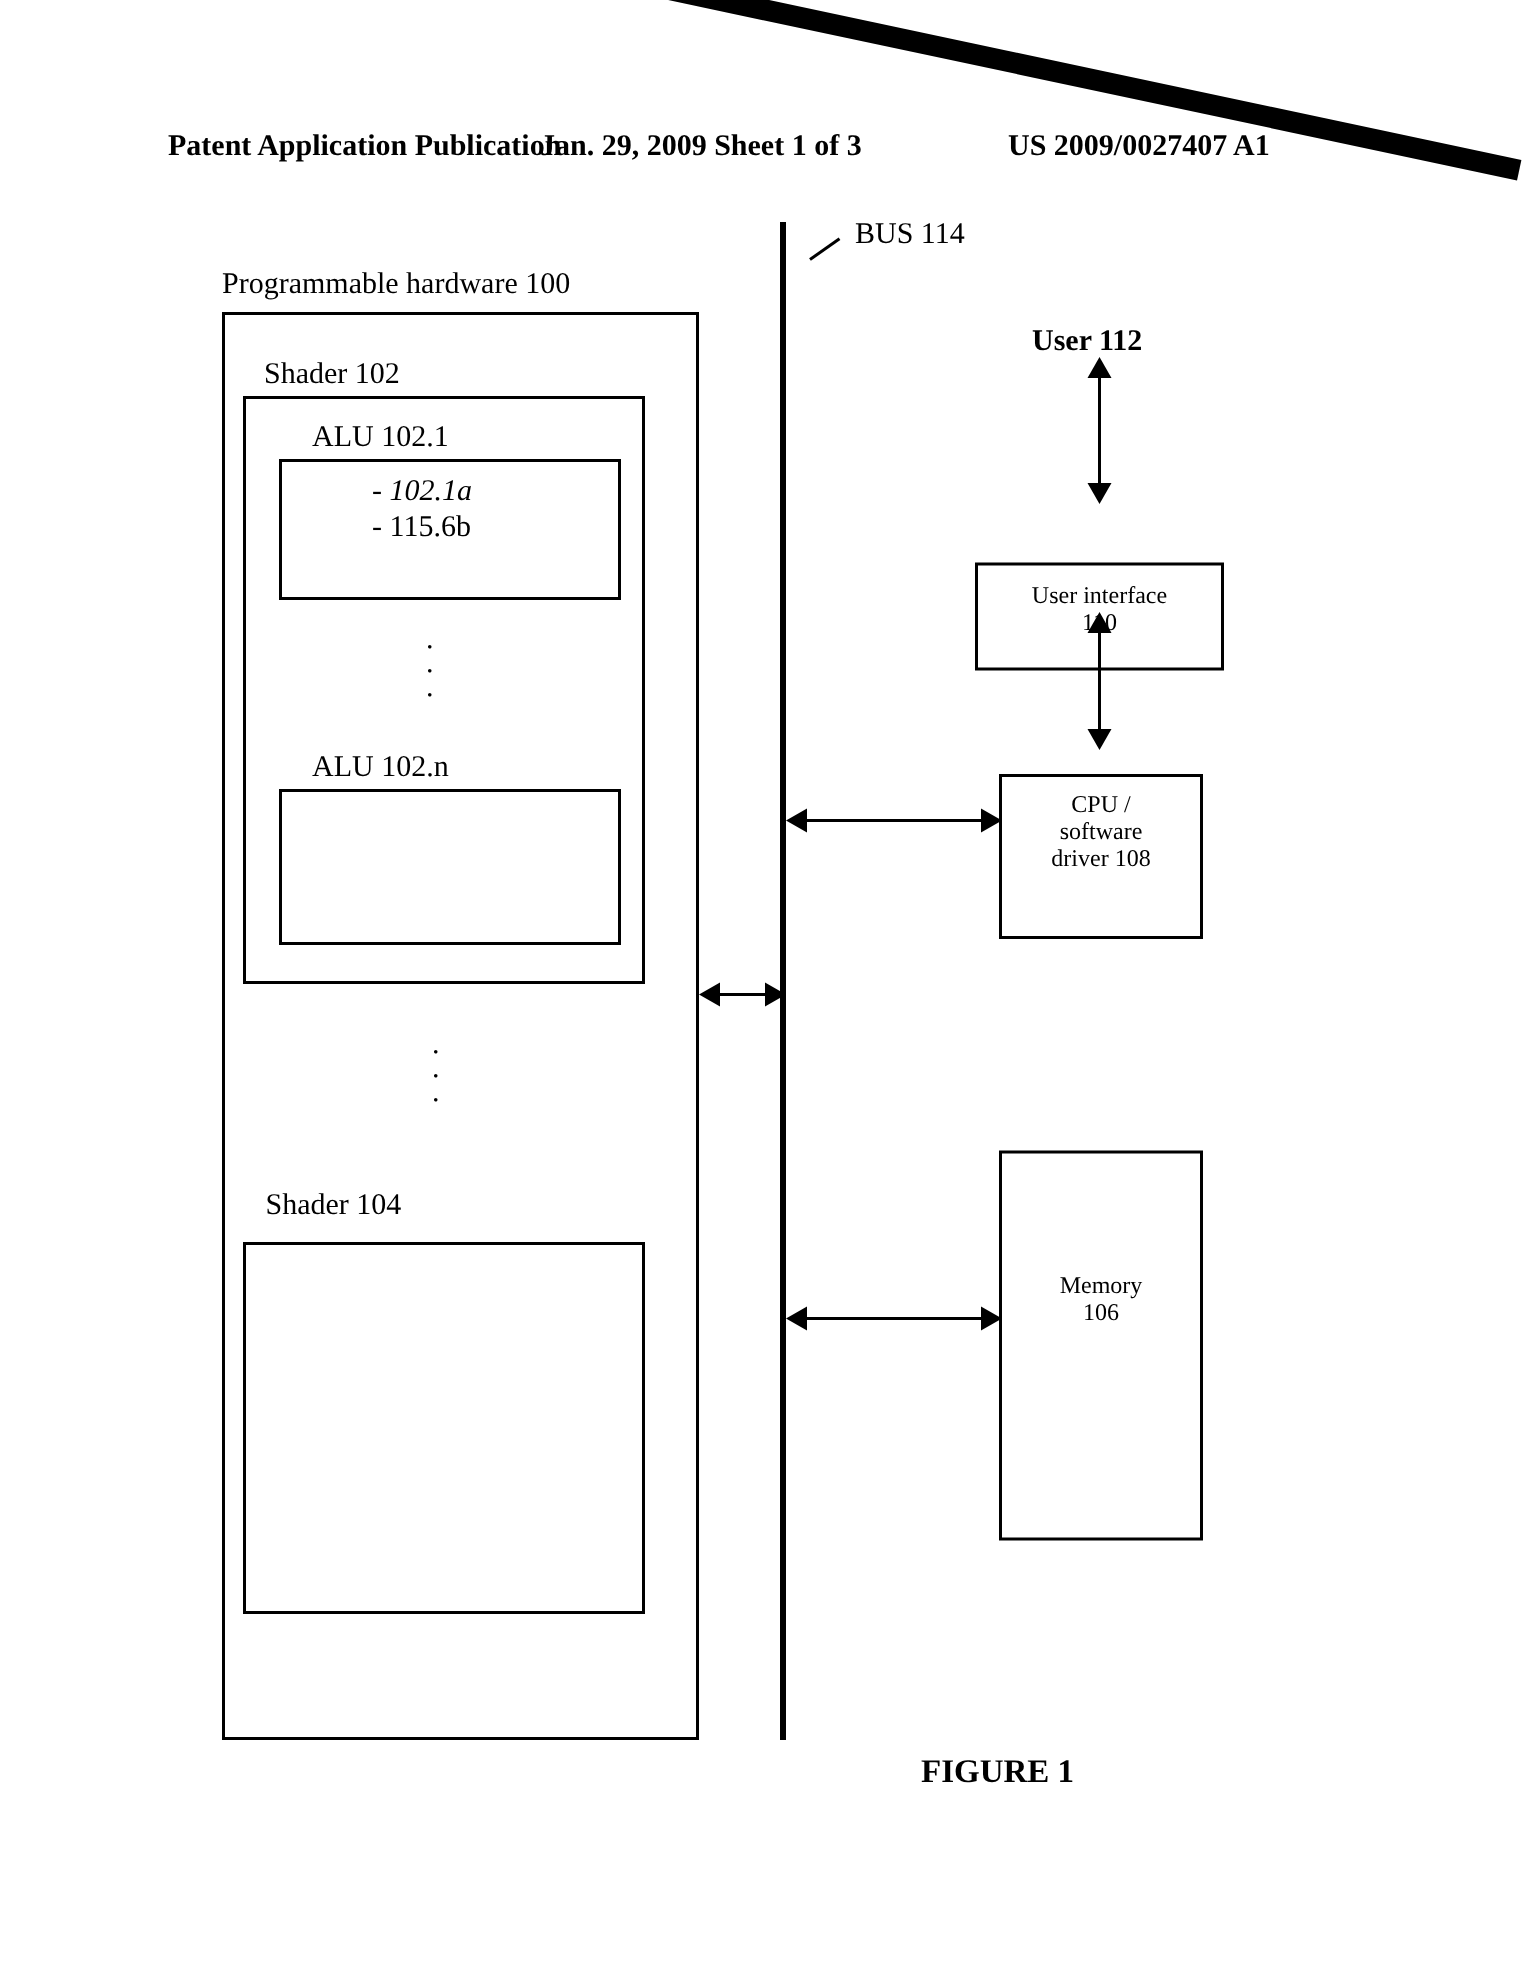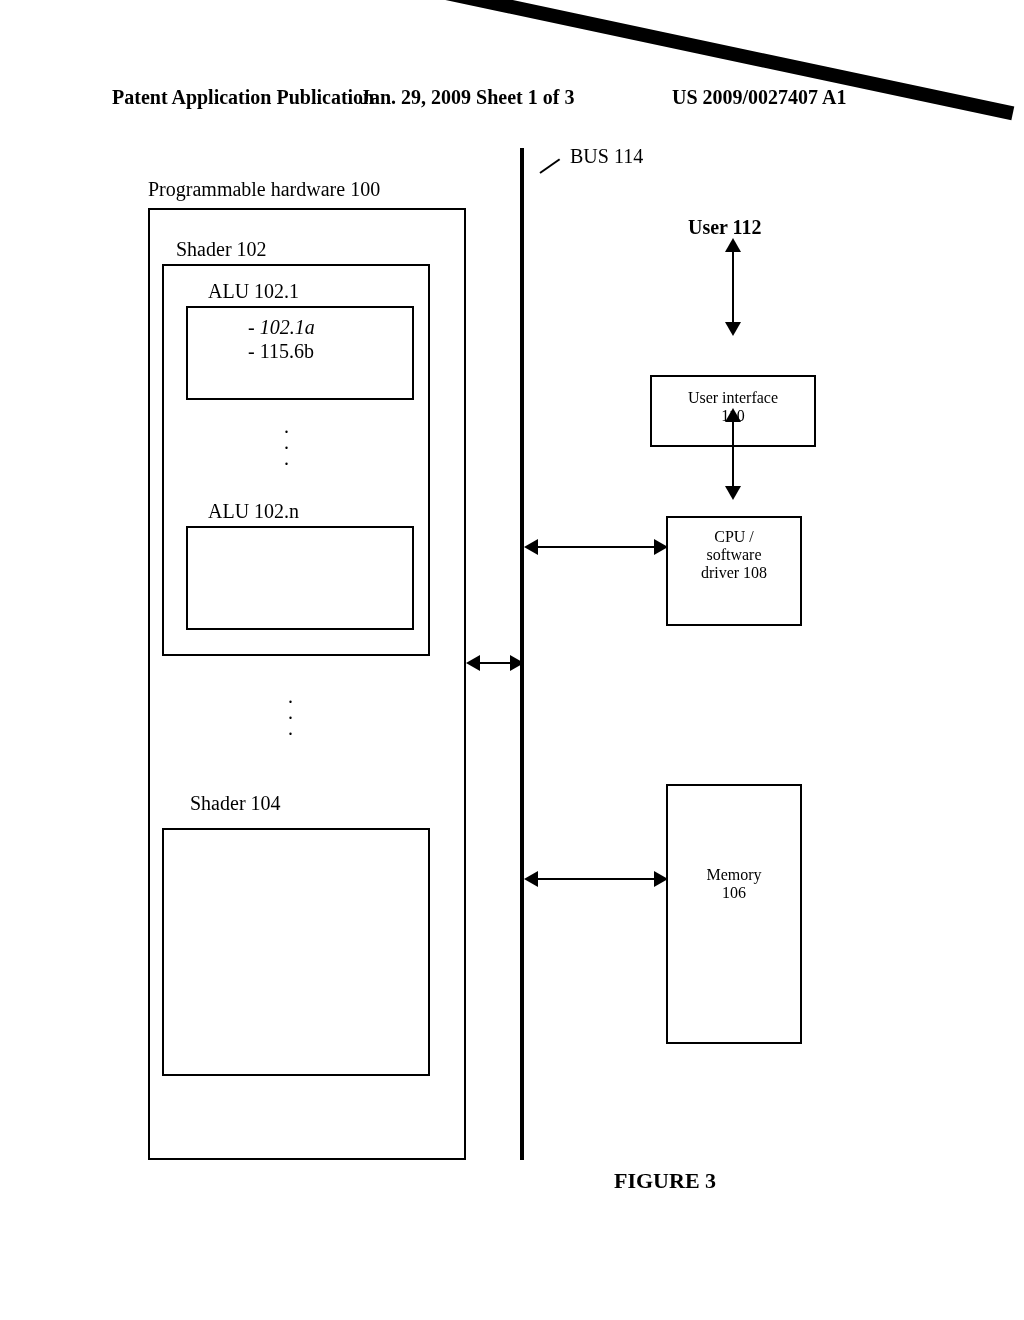--- a/index.html
+++ b/index.html
@@ -117,35 +117,35 @@
   <div class="lbl" style="left:248px; top:316px;font-style:italic;">- 102.1a</div>
   <div class="lbl" style="left:248px; top:340px;">- 115.6b</div>
 
   <div class="ellipsis" style="left:284px; top:418px;">.<br>.<br>.</div>
 
   <div class="lbl" style="left:208px; top:500px;">ALU 102.n</div>
   <div class="box" style="left:186px; top:526px; width:228px; height:104px;"></div>
 
   <div class="ellipsis" style="left:288px; top:688px;">.<br>.<br>.</div>
 
-  <div class="lbl" style="left:190px; top:792px;font-family:Liberation Serif, serif;">Shader 104</div>
+  <div class="lbl" style="left:177px; top:792px;font-family:Liberation Serif, serif;">Shader 104</div>
   <div class="box" style="left:162px; top:828px; width:268px; height:248px;"></div>
 
   <div class="box" style="left:650px; top:334px; width:166px; height:72px; text-align:center;margin-top:41px;">
     <div style="margin-top:12px;">User interface</div>
     <div>110</div>
   </div>
 
   <div class="box" style="left:666px; top:516px; width:136px; height:110px; text-align:center;">
     <div style="margin-top:10px;">CPU /</div>
     <div>software</div>
     <div>driver 108</div>
   </div>
 
-  <div class="box" style="left:666px; top:784px; width:136px; height:260px; text-align:center;">
+  <div class="box" style="left:666px; top:767px; width:136px; height:260px; text-align:center;">
     <div style="margin-top:80px;">Memory</div>
     <div>106</div>
   </div>
 
   <div class="arrow-v" style="left:732px; top:248px; height:84px;"></div>
   <div class="ah-up" style="left:725px; top:238px;"></div>
   <div class="ah-down" style="left:725px; top:322px;"></div>
 
   <div class="arrow-v" style="left:732px; top:416px; height:78px;"></div>
   <div class="ah-up" style="left:725px; top:408px;"></div>
@@ -156,15 +156,15 @@
   <div class="ah-right" style="left:654px; top:539px;"></div>
 
   <div class="arrow-h" style="left:536px; top:878px; width:126px;"></div>
   <div class="ah-left" style="left:524px; top:871px;"></div>
   <div class="ah-right" style="left:654px; top:871px;"></div>
 
   <div class="arrow-h" style="left:478px; top:662px; width:40px;"></div>
   <div class="ah-left" style="left:466px; top:655px;"></div>
   <div class="ah-right" style="left:510px; top:655px;"></div>
 
-  <div class="lbl" style="left:614px; top:1168px; font-weight:bold; font-size:22px;">FIGURE 3</div>
+  <div class="lbl" style="left:614px; top:1168px; font-weight:bold; font-size:22px;">FIGURE 1</div>
 
 </div>
 
 </body></html>

